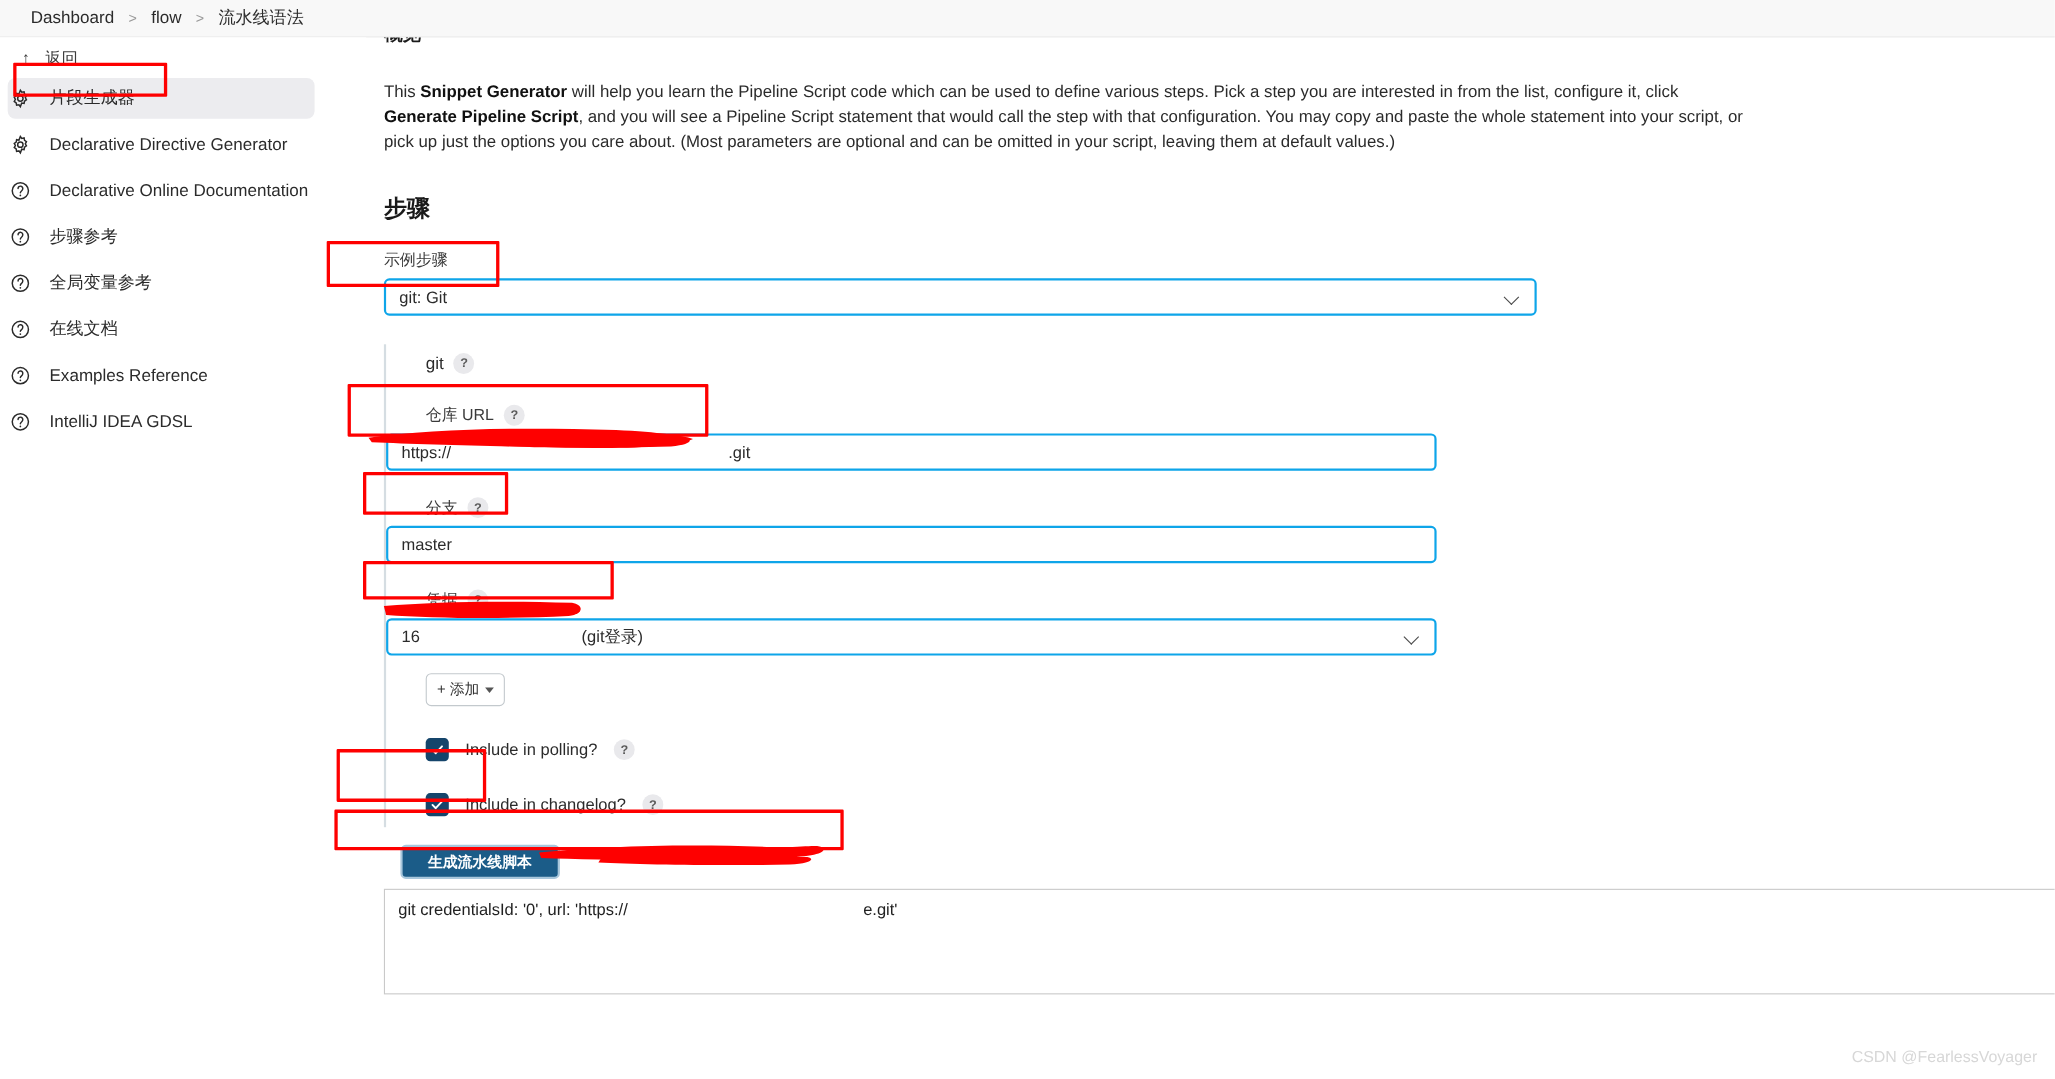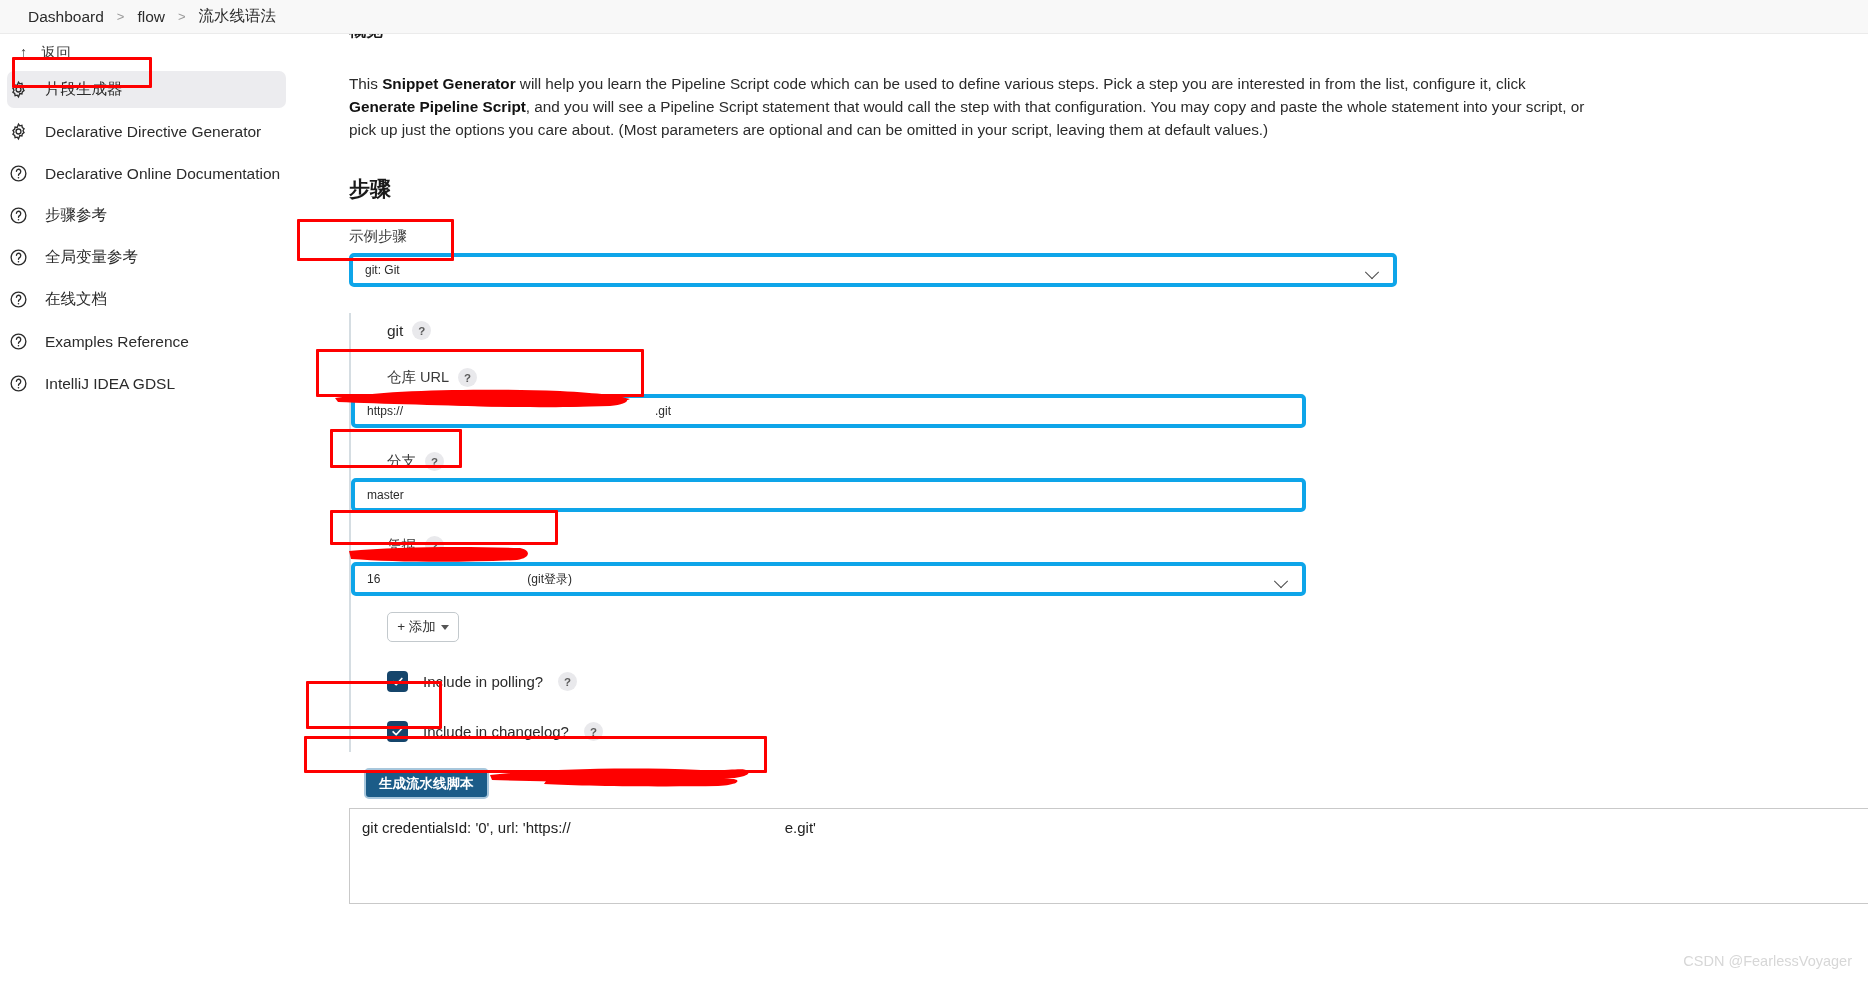--- a/index.html
+++ b/index.html
@@ -116,24 +116,24 @@
   }
 
   .field-label {
     font-size: 14.5px;
     color: #3a3a3a;
     margin: 0 0 7px 4px;
   }
 
   .text-input, .select-input {
     height: 34px;
-    border: 4px solid #0ea5e9;
+    border: 2px solid #0ea5e9;
     border-radius: 5px;
     background: #fff;
-    font-size: 12px;
+    font-size: 15px;
     color: #2b2b2b;
     display: flex;
     align-items: center;
     padding: 0 12px;
     position: relative;
   }
   .select-input::after {
     content: "";
     position: absolute;
     right: 16px; top: 13px;
@@ -218,21 +218,21 @@
     background: #15456b;
     display: flex; align-items: center; justify-content: center;
     cursor: pointer;
     flex: 0 0 21px;
   }
   .chk svg { display:block; }
 
   .gen-btn {
     margin: 0;
     height: 31px;
-    padding: 0 13px;
+    padding: 0 23px;
     background: #1b5c88;
     border: 2px solid #a8c7dc;
     border-radius: 5px;
     color: #fff;
     font-size: 13.5px;
     font-weight: bold;
     display: inline-flex;
     align-items: center;
     justify-content: center;
     cursor: pointer;

